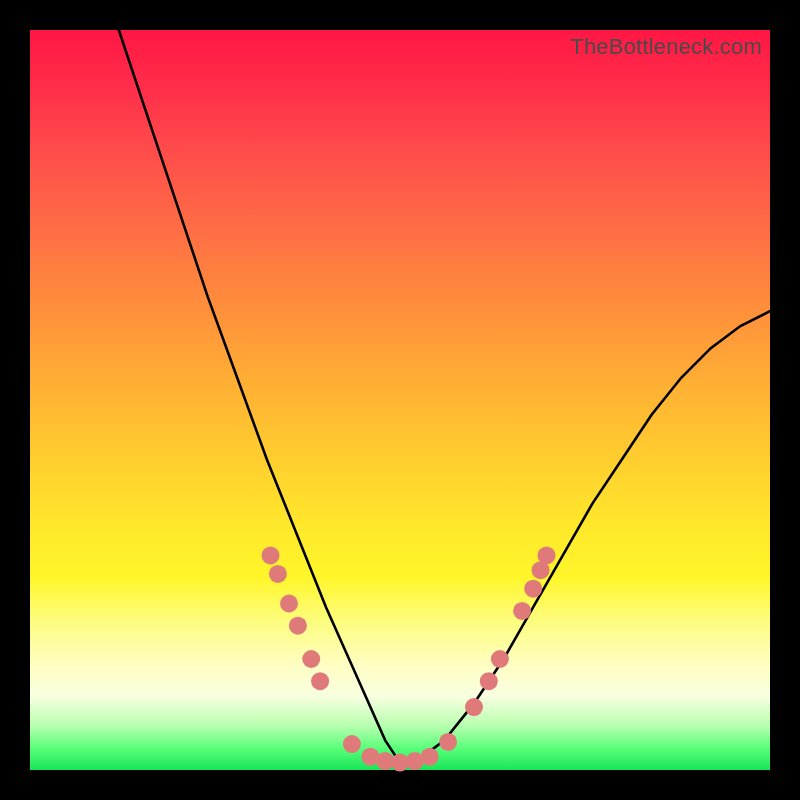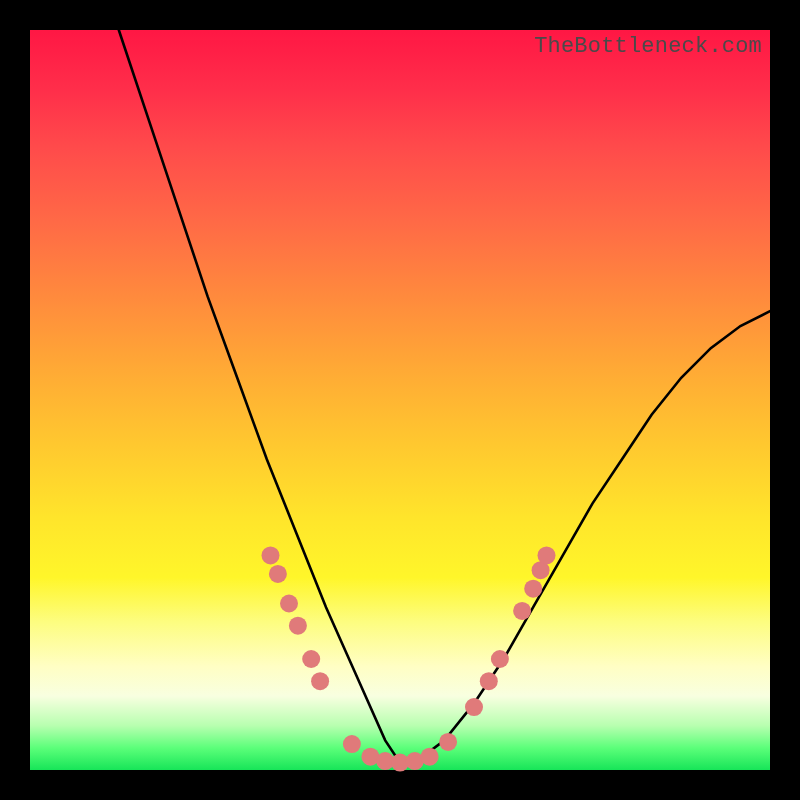--- a/index.html
+++ b/index.html
@@ -35,21 +35,20 @@
       #ffc82f 56%,
       #ffe52b 66%,
       #fff62a 74%,
       #fdfd80 80%,
       #fffec4 86%,
       #f8ffe0 90%,
       #b8ffb0 94%,
       #5cff7a 97%,
       #17e558 100%
     );
-    font-family: Liberation Mono, monospace;
   }
   .watermark {
     position: absolute;
     top: 4px;
     right: 8px;
     color: #4a4a4a;
     font-size: 22px;
     letter-spacing: 0.2px;
     font-weight: 400;
     pointer-events: none;

